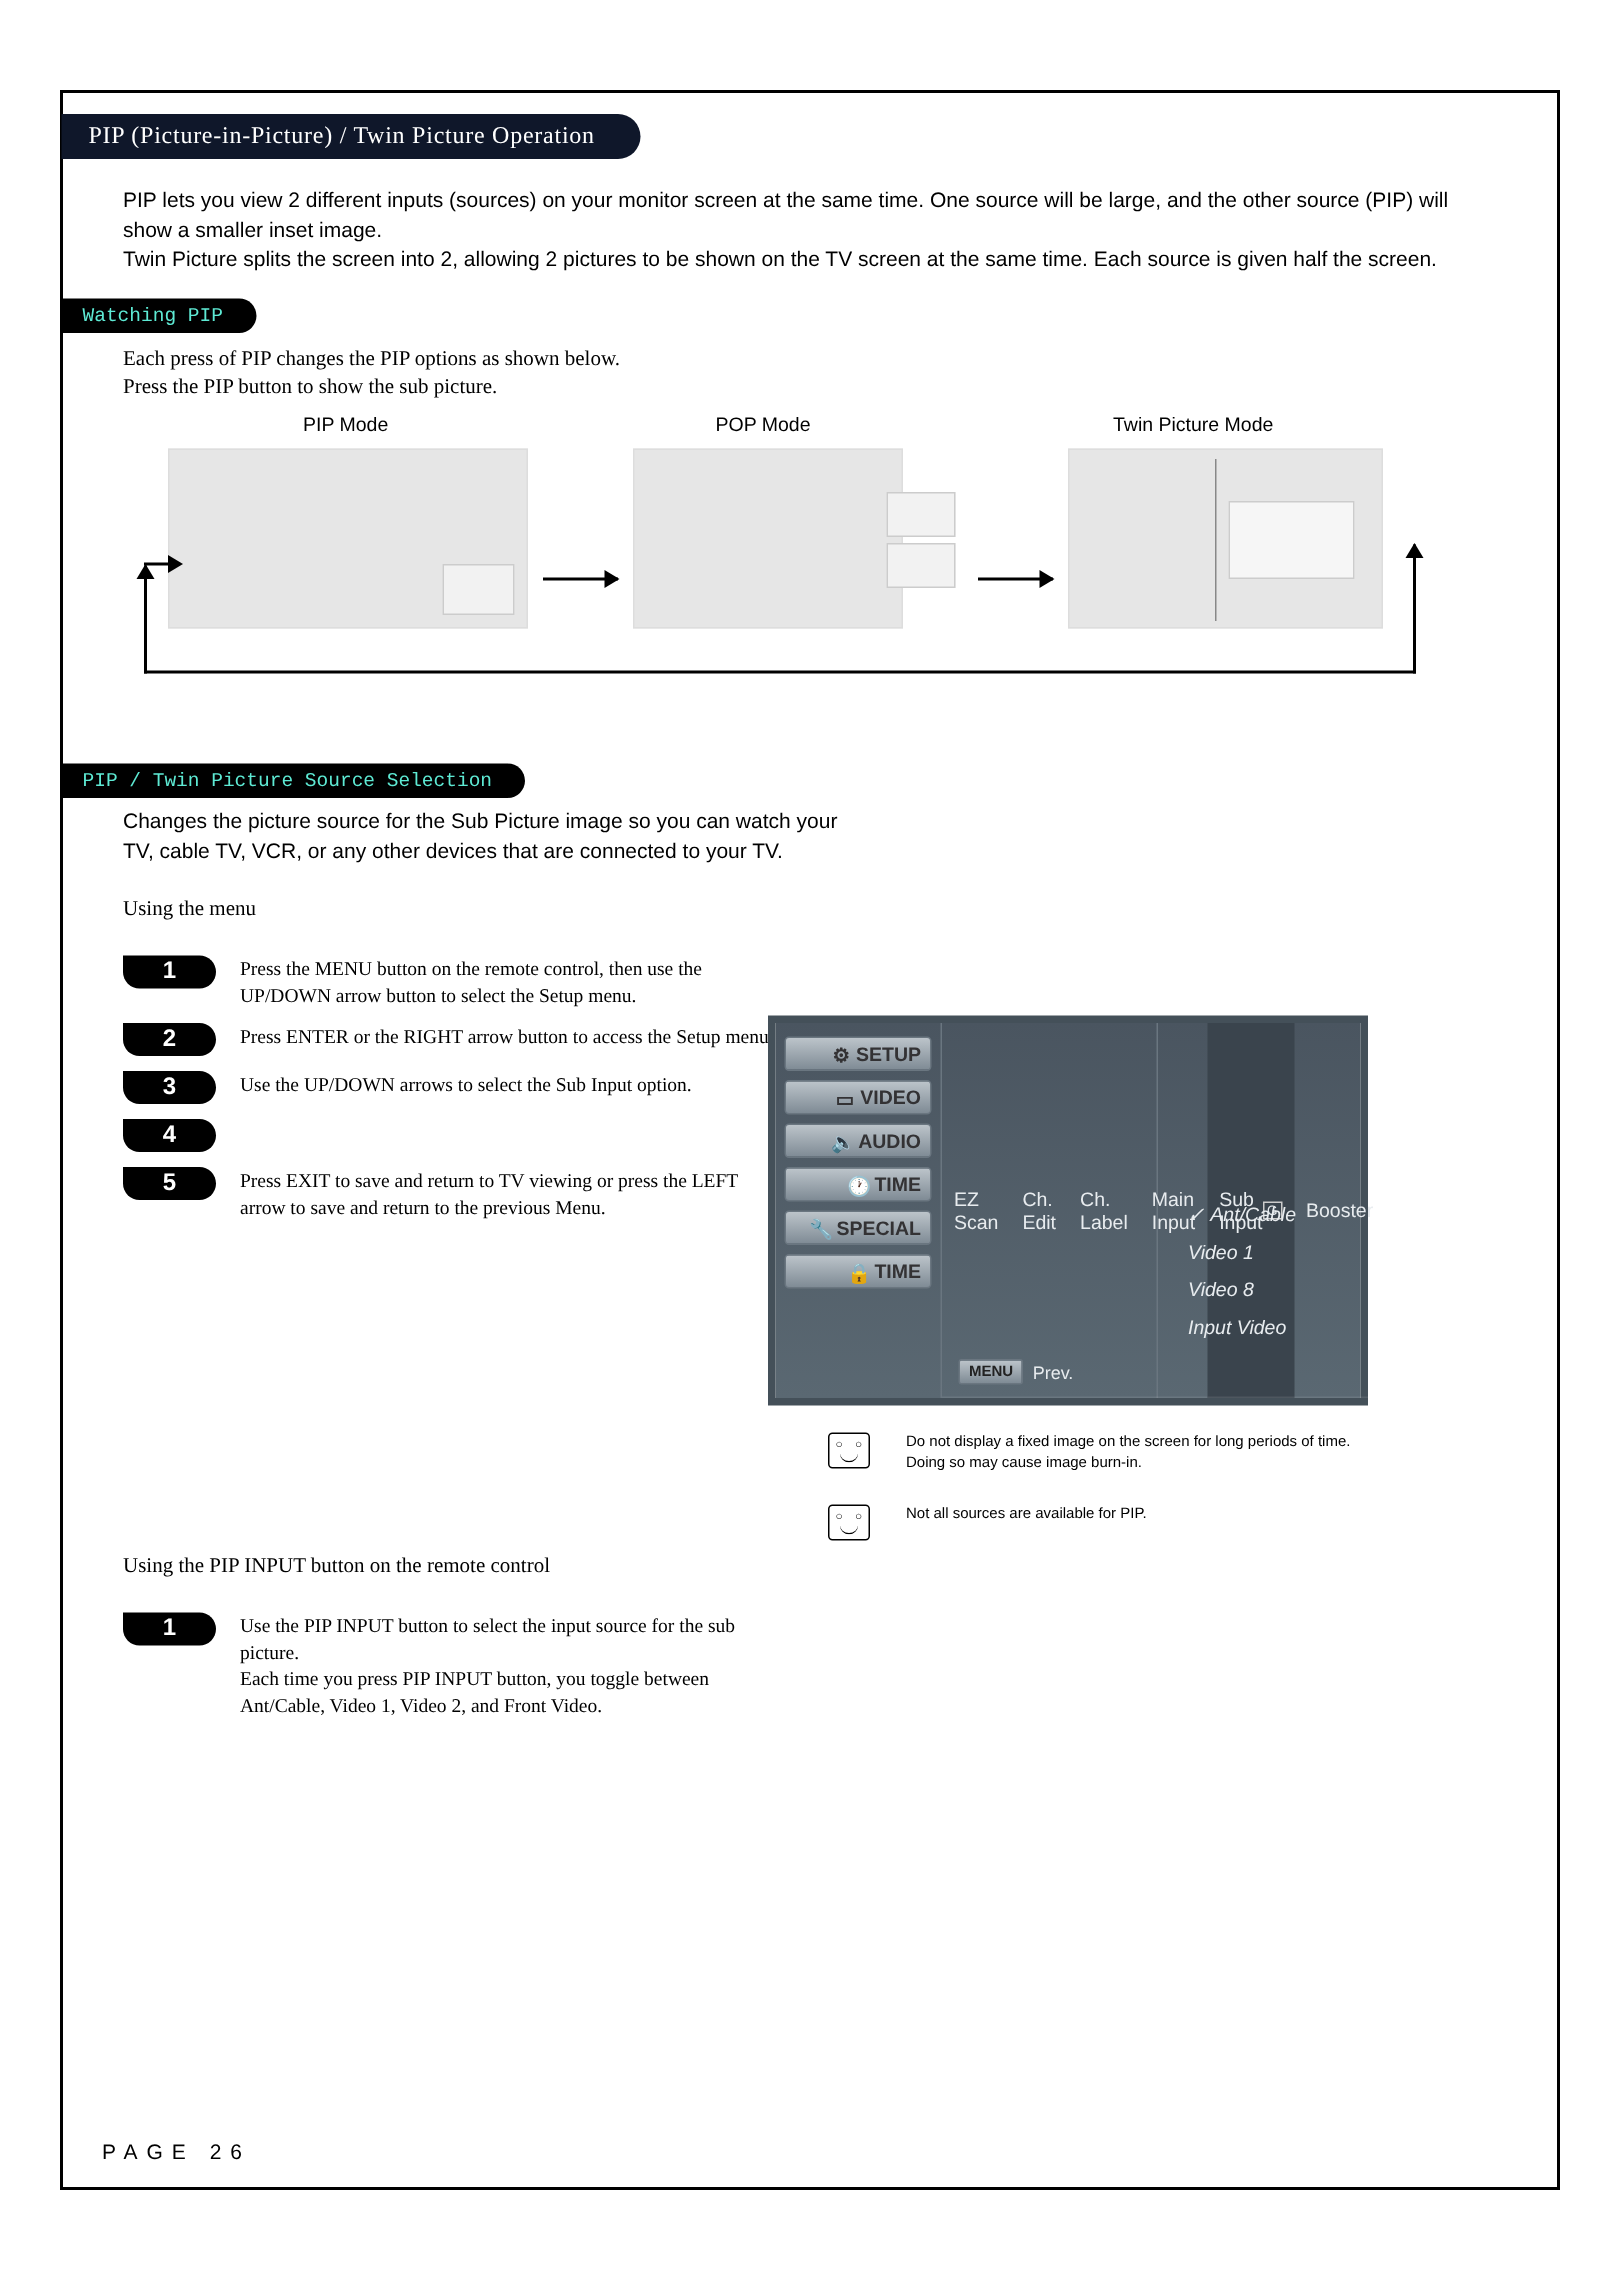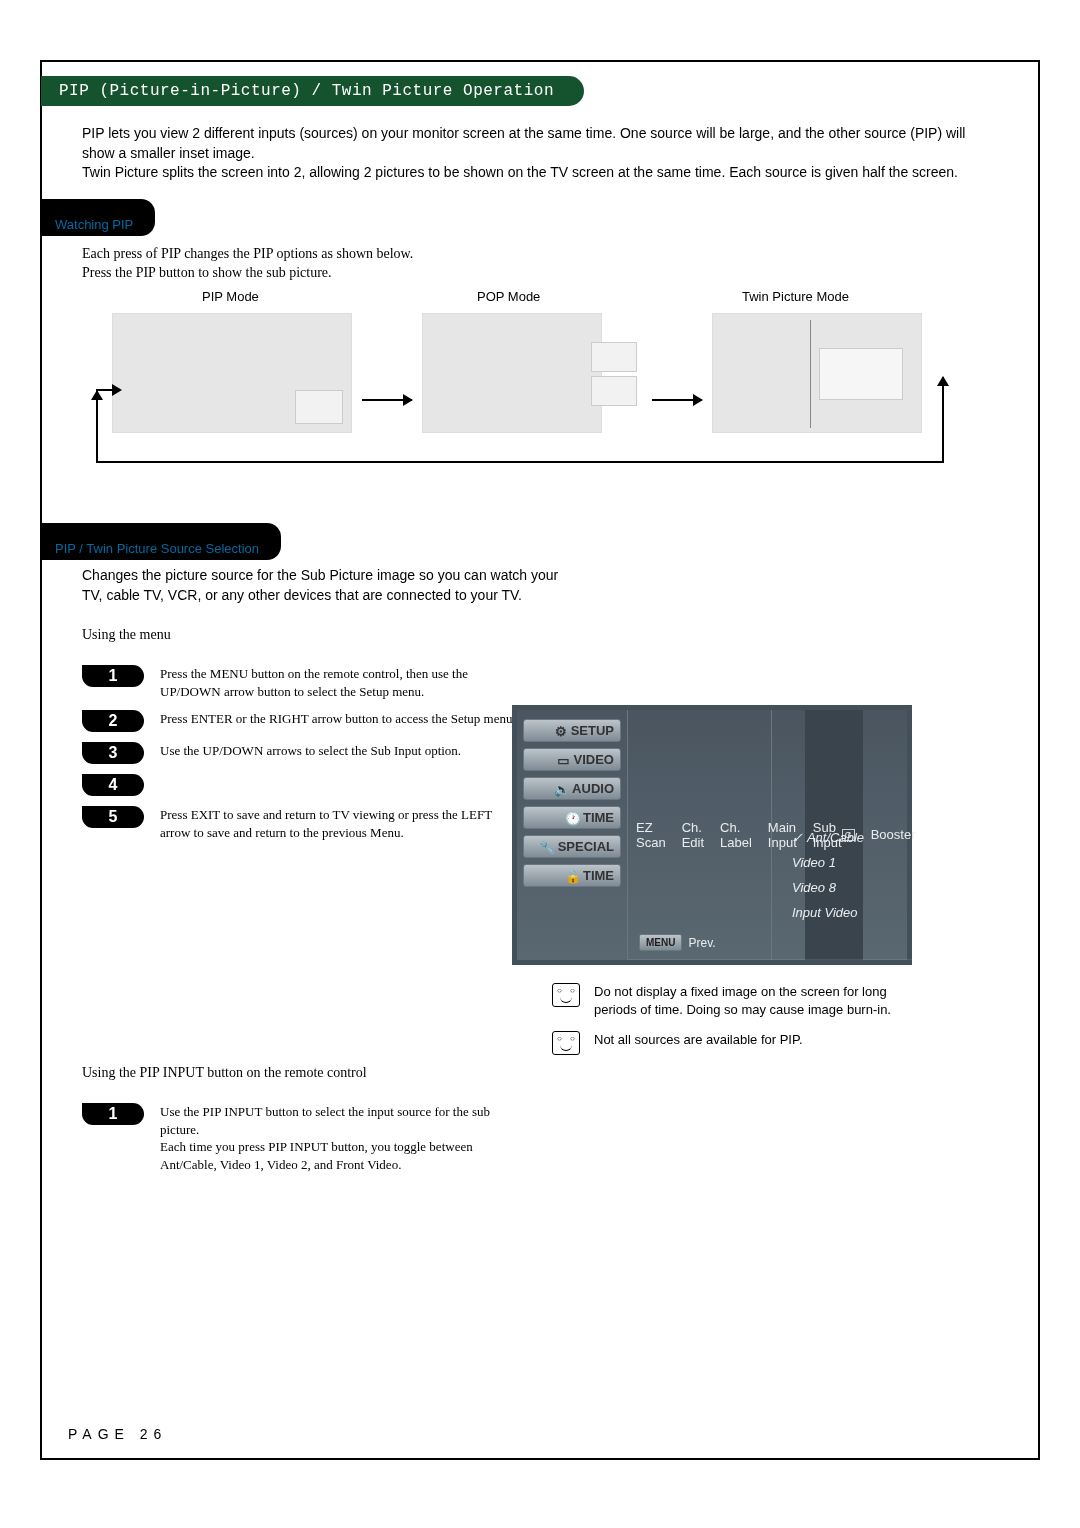--- a/index.html
+++ b/index.html
@@ -1,20 +1,20 @@
 <!DOCTYPE html>
 <html><head>
 <meta charset="utf-8">
 <style>
   * { box-sizing: border-box; margin: 0; padding: 0; }
   body { font-family: Arial, Helvetica, sans-serif; background: #fff; width: 1080px; height: 1528px; position: relative; padding: 60px 40px 40px 40px; }
   .page-frame { border: 2px solid #000; height: 1400px; position: relative; }
-  .title-bar { background: #14532d; color: #fff; display: inline-block; padding: 6px 30px 6px 18px; font-family: Liberation Mono, monospace; font-size: 16px; letter-spacing: 0.5px; border-radius: 0 18px 18px 0; margin-left: -1px; margin-top: 14px; }
+  .title-bar { background: #0f172a; color: #fff; display: inline-block; padding: 6px 30px 6px 18px; font-family: Liberation Serif, serif; font-size: 16px; letter-spacing: 0.5px; border-radius: 0 18px 18px 0; margin-left: -1px; margin-top: 14px; }
   .intro { font-size: 14px; line-height: 1.4; padding: 18px 40px 10px 40px; }
-  .subhead { background: #000; color: #0369a1; display: inline-block; padding: 18px 22px 4px 14px; font-family: Liberation Sans, sans-serif; font-size: 13px; border-radius: 0 14px 14px 0; margin-left: -1px; margin-top: 6px; }
+  .subhead { background: #000; color: #5eead4; display: inline-block; padding: 4px 22px 4px 14px; font-family: Liberation Mono, monospace; font-size: 13px; border-radius: 0 14px 14px 0; margin-left: -1px; margin-top: 6px; }
   .instr { font-family: Georgia, 'Times New Roman', serif; font-size: 14px; padding: 8px 40px 0 40px; line-height: 1.4; }
   .modes-row { position: relative; height: 200px; margin-top: 6px; }
   .mode-label { font-size: 13px; position: absolute; }
   .mode-box { position: absolute; background: #e6e6e6; border: 1px solid #ddd; }
   .arrow-r { position: absolute; width: 50px; height: 2px; background: #000; top: 110px; }
   .arrow-r::after { content: ""; position: absolute; right: -1px; top: -5px; border-left: 10px solid #000; border-top: 6px solid transparent; border-bottom: 6px solid transparent; }
   .loop-line { position: absolute; height: 2px; background: #000; }
   .loop-v { position: absolute; width: 2px; background: #000; }
   .loop-v::before { content: ""; position: absolute; left: -5px; top: -1px; border-bottom: 10px solid #000; border-left: 6px solid transparent; border-right: 6px solid transparent; }
   .desc { font-size: 14px; line-height: 1.4; padding: 6px 40px 0 40px; max-width: 580px; }
@@ -30,21 +30,21 @@
   .osd-icon { width: 14px; height: 14px; display: inline-block; }
   .osd-center { width: 145px; border-left: 1px solid #6a7680; border-right: 1px solid #6a7680; color: #e8ecef; font-size: 13px; display: flex; }
   .osd-item { padding: 5px 8px; border-bottom: 1px solid rgba(255,255,255,0.1); display: flex; justify-content: space-between; align-items: center; }
   .osd-item.sel { background: #3a444d; }
   .g-mark { font-size: 9px; border: 1px solid #ccc; padding: 0 2px; }
   .osd-right { flex: 1; color: #e8ecef; font-size: 13px; padding-top: 115px; font-style: italic; }
   .osd-right div { padding: 5px 4px 5px 20px; }
   .check { margin-right: 4px; }
   .menu-prev { position: absolute; bottom: 9px; left: 122px; display: flex; align-items: center; gap: 6px; color: #e8ecef; font-size: 12px; }
   .menu-btn { background: linear-gradient(#bcc4ca,#7f8b95); color: #222; font-size: 10px; font-weight: bold; padding: 2px 6px; border-radius: 2px; border: 1px solid #6a7680; }
-  .note-row { position: absolute; display: flex; gap: 14px; font-size: 13px; line-height: 1.4; }
+  .note-row { position: absolute; display: flex; gap: 24px; font-size: 10px; line-height: 1.4; }
   .note-icon { width: 28px; height: 24px; border: 1.5px solid #000; border-radius: 3px; position: relative; flex-shrink: 0; }
   .note-icon::before { content: "○ ○"; position: absolute; top: 1px; left: 4px; font-size: 8px; letter-spacing: 3px; }
   .note-icon::after { content: ""; position: absolute; bottom: 3px; left: 7px; width: 12px; height: 6px; border-bottom: 1.5px solid #000; border-radius: 0 0 8px 8px; }
   .page-num { position: absolute; bottom: 16px; left: 26px; font-size: 14px; letter-spacing: 6px; font-family: "Century Gothic",sans-serif; }
   .small-inset { position: absolute; background: #f2f2f2; border: 1px solid #ccc; }
   .twin-div { position: absolute; width: 1px; background: #888; }
 </style>
 </head>
 <body>
 

